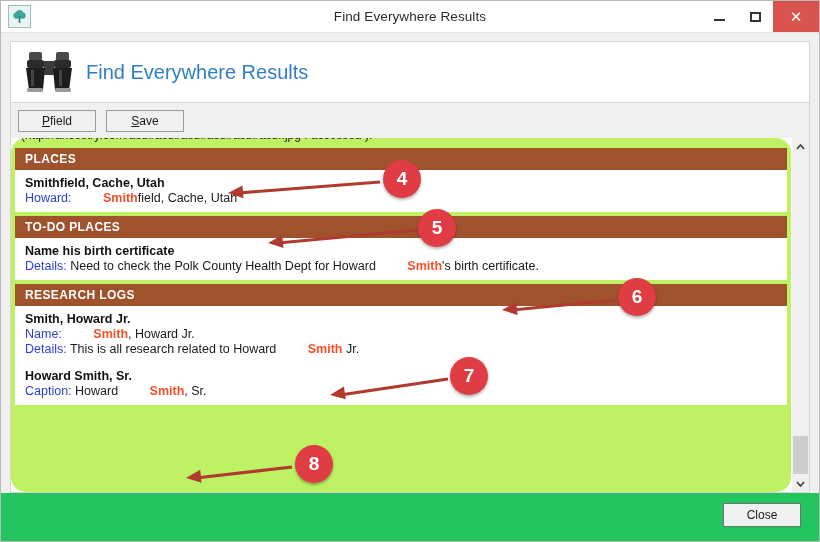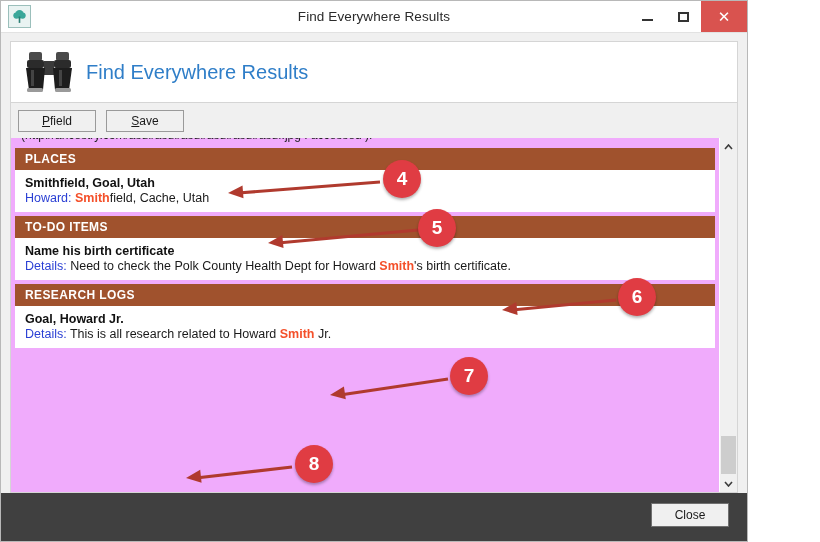--- a/index.html
+++ b/index.html
@@ -8,21 +8,21 @@
   }
   body {
     width: 820px; height: 542px;
     font-family: "Liberation Sans", sans-serif;
     overflow: hidden;
   }
 
   .window {
     position: absolute;
     left: 0; top: 0;
-    width: 748px; height: 542px;
+    width: 820px; height: 542px;
     box-sizing: border-box;
     background: #f0f0f0;
     border: 1px solid #b8b8b8;
     display: flex;
     flex-direction: column;
   }
 
   
   .titlebar {
     position: relative;
@@ -139,21 +139,22 @@
     border: 1px solid #d5d5d5;
     border-top: none;
     overflow: hidden;
     box-sizing: border-box;
     display: flex;
   }
   .results-scroll {
     flex: 1 1 auto;
     overflow: hidden;
     position: relative;
-    background: #f0abfc;
+    background: #bef264;
+    border-radius: 15px;
   }
   .results-inner {
     position: relative;
     margin-top: -10px; 
   }
 
   .clipped-line {
     font-size: 12px;
     color: #222;
     padding: 0 0 2px 10px;
@@ -185,21 +186,21 @@
     color: #111111;
     line-height: 15px;
   }
   .entry-line {
     font-size: 12.5px;
     color: #1a1a1a;
     line-height: 15px;
     white-space: nowrap;
   }
   .lbl { color: #2a3fd4; }
-  .hit { color: #f4502a; font-weight: bold; }
+  .hit { color: #f4502a; font-weight: bold; margin-left: 28px; }
 
   
   .scrollbar {
     width: 17px;
     background: #f0f0f0;
     border-left: 1px solid #ffffff;
     position: relative;
     flex: 0 0 auto;
   }
   .sb-arrow {
@@ -219,21 +220,21 @@
     top: 298px; height: 38px;
     background: #cdcdcd;
     cursor: default;
   }
 
   
   .footer {
     height: 48px;
     flex: 0 0 auto;
     position: relative;
-    background: #404040;
+    background: #22c55e;
   }
   .close-btn {
     position: absolute;
     right: 18px; top: 10px;
     width: 78px; height: 24px;
     background: #f0f0f0;
     border: 1px solid #707070;
     font-size: 12px;
     color: #1a1a1a;
     display: flex; align-items: center; justify-content: center;
@@ -316,32 +317,37 @@
         <span>ave</span>
       </div>
   </div>
 
   <div class="results-wrap">
     <div class="results-scroll">
       <div class="results-inner" id="results-inner">
         <div class="clipped-line">(http://ancestry.com/asdf/asdf/asdf/asdf/asdf/asdf.jpg : accessed ).</div>
       <div class="sec-header">PLACES</div>
           <div class="entry">
-            <div class="entry-title">Smithfield, Goal, Utah</div>
+            <div class="entry-title">Smithfield, Cache, Utah</div>
             <div class="entry-line"><span class="lbl">Howard:</span> <span class="hit">Smith</span>field, Cache, Utah</div>
           </div>
-          <div class="sec-header">TO-DO ITEMS</div>
+          <div class="sec-header">TO-DO PLACES</div>
           <div class="entry">
             <div class="entry-title">Name his birth certificate</div>
             <div class="entry-line"><span class="lbl">Details:</span> Need to check the Polk County Health Dept for Howard <span class="hit">Smith</span>'s birth certificate.</div>
           </div>
           <div class="sec-header">RESEARCH LOGS</div>
           <div class="entry">
-            <div class="entry-title">Goal, Howard Jr.</div>
+            <div class="entry-title">Smith, Howard Jr.</div>
+            <div class="entry-line"><span class="lbl">Name:</span> <span class="hit">Smith</span>, Howard Jr.</div>
             <div class="entry-line"><span class="lbl">Details:</span> This is all research related to Howard <span class="hit">Smith</span> Jr.</div>
+          </div>
+          <div class="entry">
+            <div class="entry-title">Howard Smith, Sr.</div>
+            <div class="entry-line"><span class="lbl">Caption:</span> Howard <span class="hit">Smith</span>, Sr.</div>
           </div>
         </div>
     </div>
     <div class="scrollbar">
       <div class="sb-arrow up">
         <svg width="9" height="6" viewBox="0 0 9 6">
             <path d="M1 5 L4.5 1 L8 5" fill="none" stroke="#3c3c3c" stroke-width="1.6"></path>
           </svg>
       </div>
       <div class="sb-thumb"></div>

